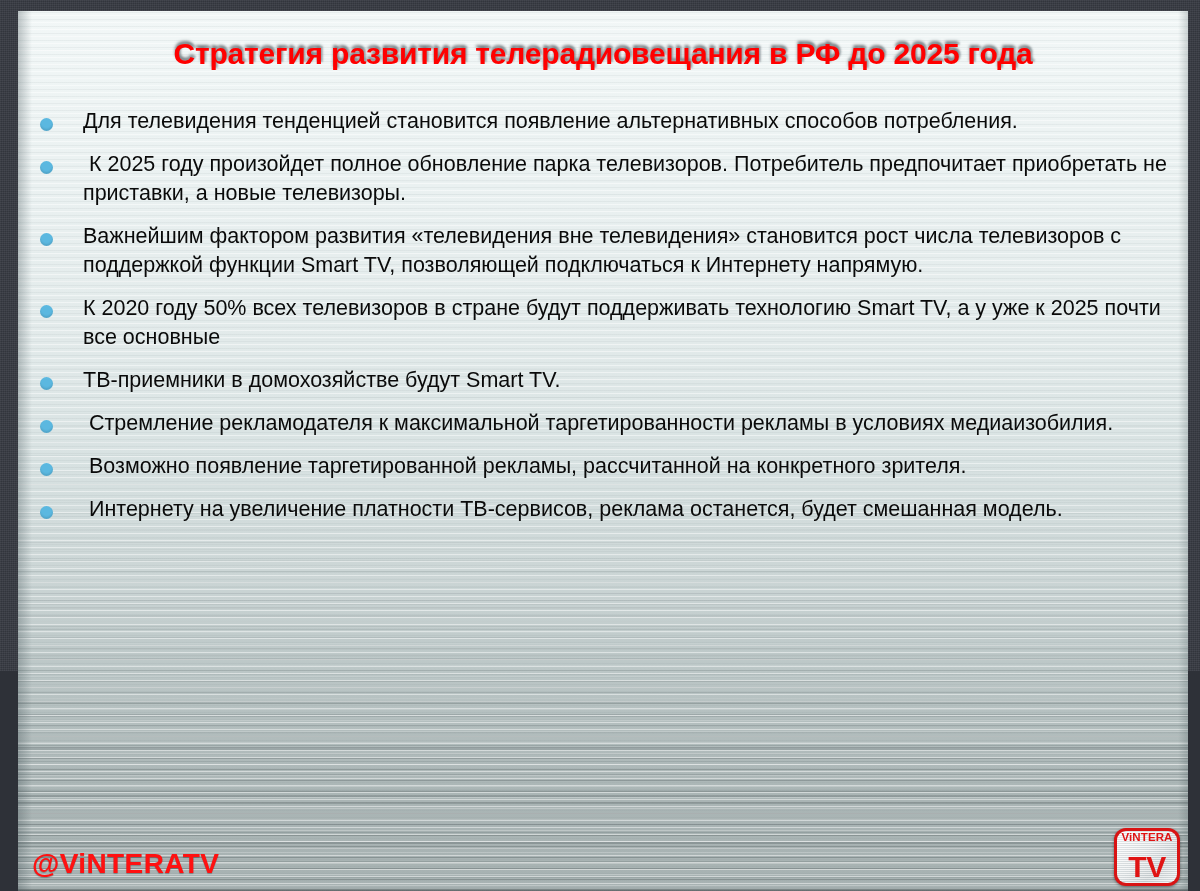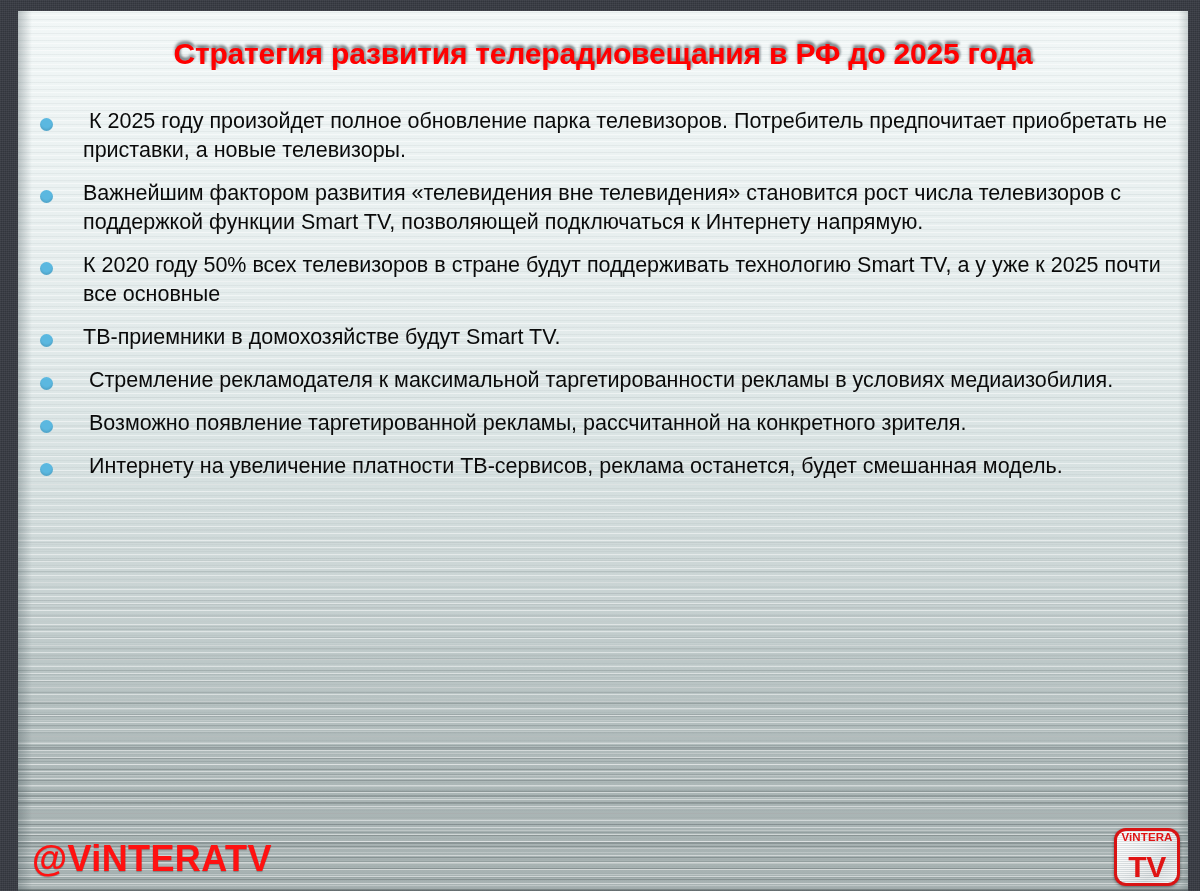--- a/index.html
+++ b/index.html
@@ -12,21 +12,21 @@
     width: 1200px;
     height: 891px;
     overflow: hidden;
     font-family: "Liberation Sans", "DejaVu Sans", sans-serif;
   }
 
   
   #slide-frame {
     position: relative;
     width: 1200px;
-    height: 891px;
+    height: 671px;
     background:
       repeating-linear-gradient(0deg,
         rgba(255,255,255,0.035) 0px,
         rgba(255,255,255,0.035) 1px,
         rgba(0,0,0,0.05) 1px,
         rgba(0,0,0,0.05) 2px),
       repeating-linear-gradient(90deg,
         rgba(255,255,255,0.03) 0px,
         rgba(255,255,255,0.03) 1px,
         rgba(0,0,0,0.04) 1px,
@@ -179,21 +179,21 @@
     color: #0a0a0a;
     font-weight: 400;
     white-space: pre-wrap;
   }
 
   
   #watermark {
     position: absolute;
     left: 14px;
     bottom: 11px;
-    font-size: 36px;
+    font-size: 28px;
     font-weight: bold;
     color: #ff1111;
     letter-spacing: 0.4px;
     z-index: 8;
     text-shadow: 0 1px 1px rgba(0,0,0,0.25);
   }
 
   
   #logo {
     position: absolute;
@@ -253,20 +253,24 @@
     <div class="streaks s3"></div>
     <div class="streaks s4"></div>
     <div class="edge-shade"></div>
     <div class="edge-shade-r"></div>
 
     <div id="slide-title">Стратегия развития телерадиовещания в РФ до 2025 года</div>
 
     <div id="bullet-list">
 
 
+      <div class="bullet-row">
+        <span class="bullet-dot"></span>
+        <span class="bullet-text">Для телевидения тенденцией становится появление альтернативных способов потребления.</span>
+      </div>
 
       <div class="bullet-row">
         <span class="bullet-dot"></span>
         <span class="bullet-text"> К 2025 году произойдет полное обновление парка телевизоров. Потребитель предпочитает приобретать не приставки, а новые телевизоры.</span>
       </div>
 
       <div class="bullet-row">
         <span class="bullet-dot"></span>
         <span class="bullet-text">Важнейшим фактором развития «телевидения вне телевидения» становится рост числа телевизоров с поддержкой функции Smart TV, позволяющей подключаться к Интернету напрямую.</span>
       </div>

